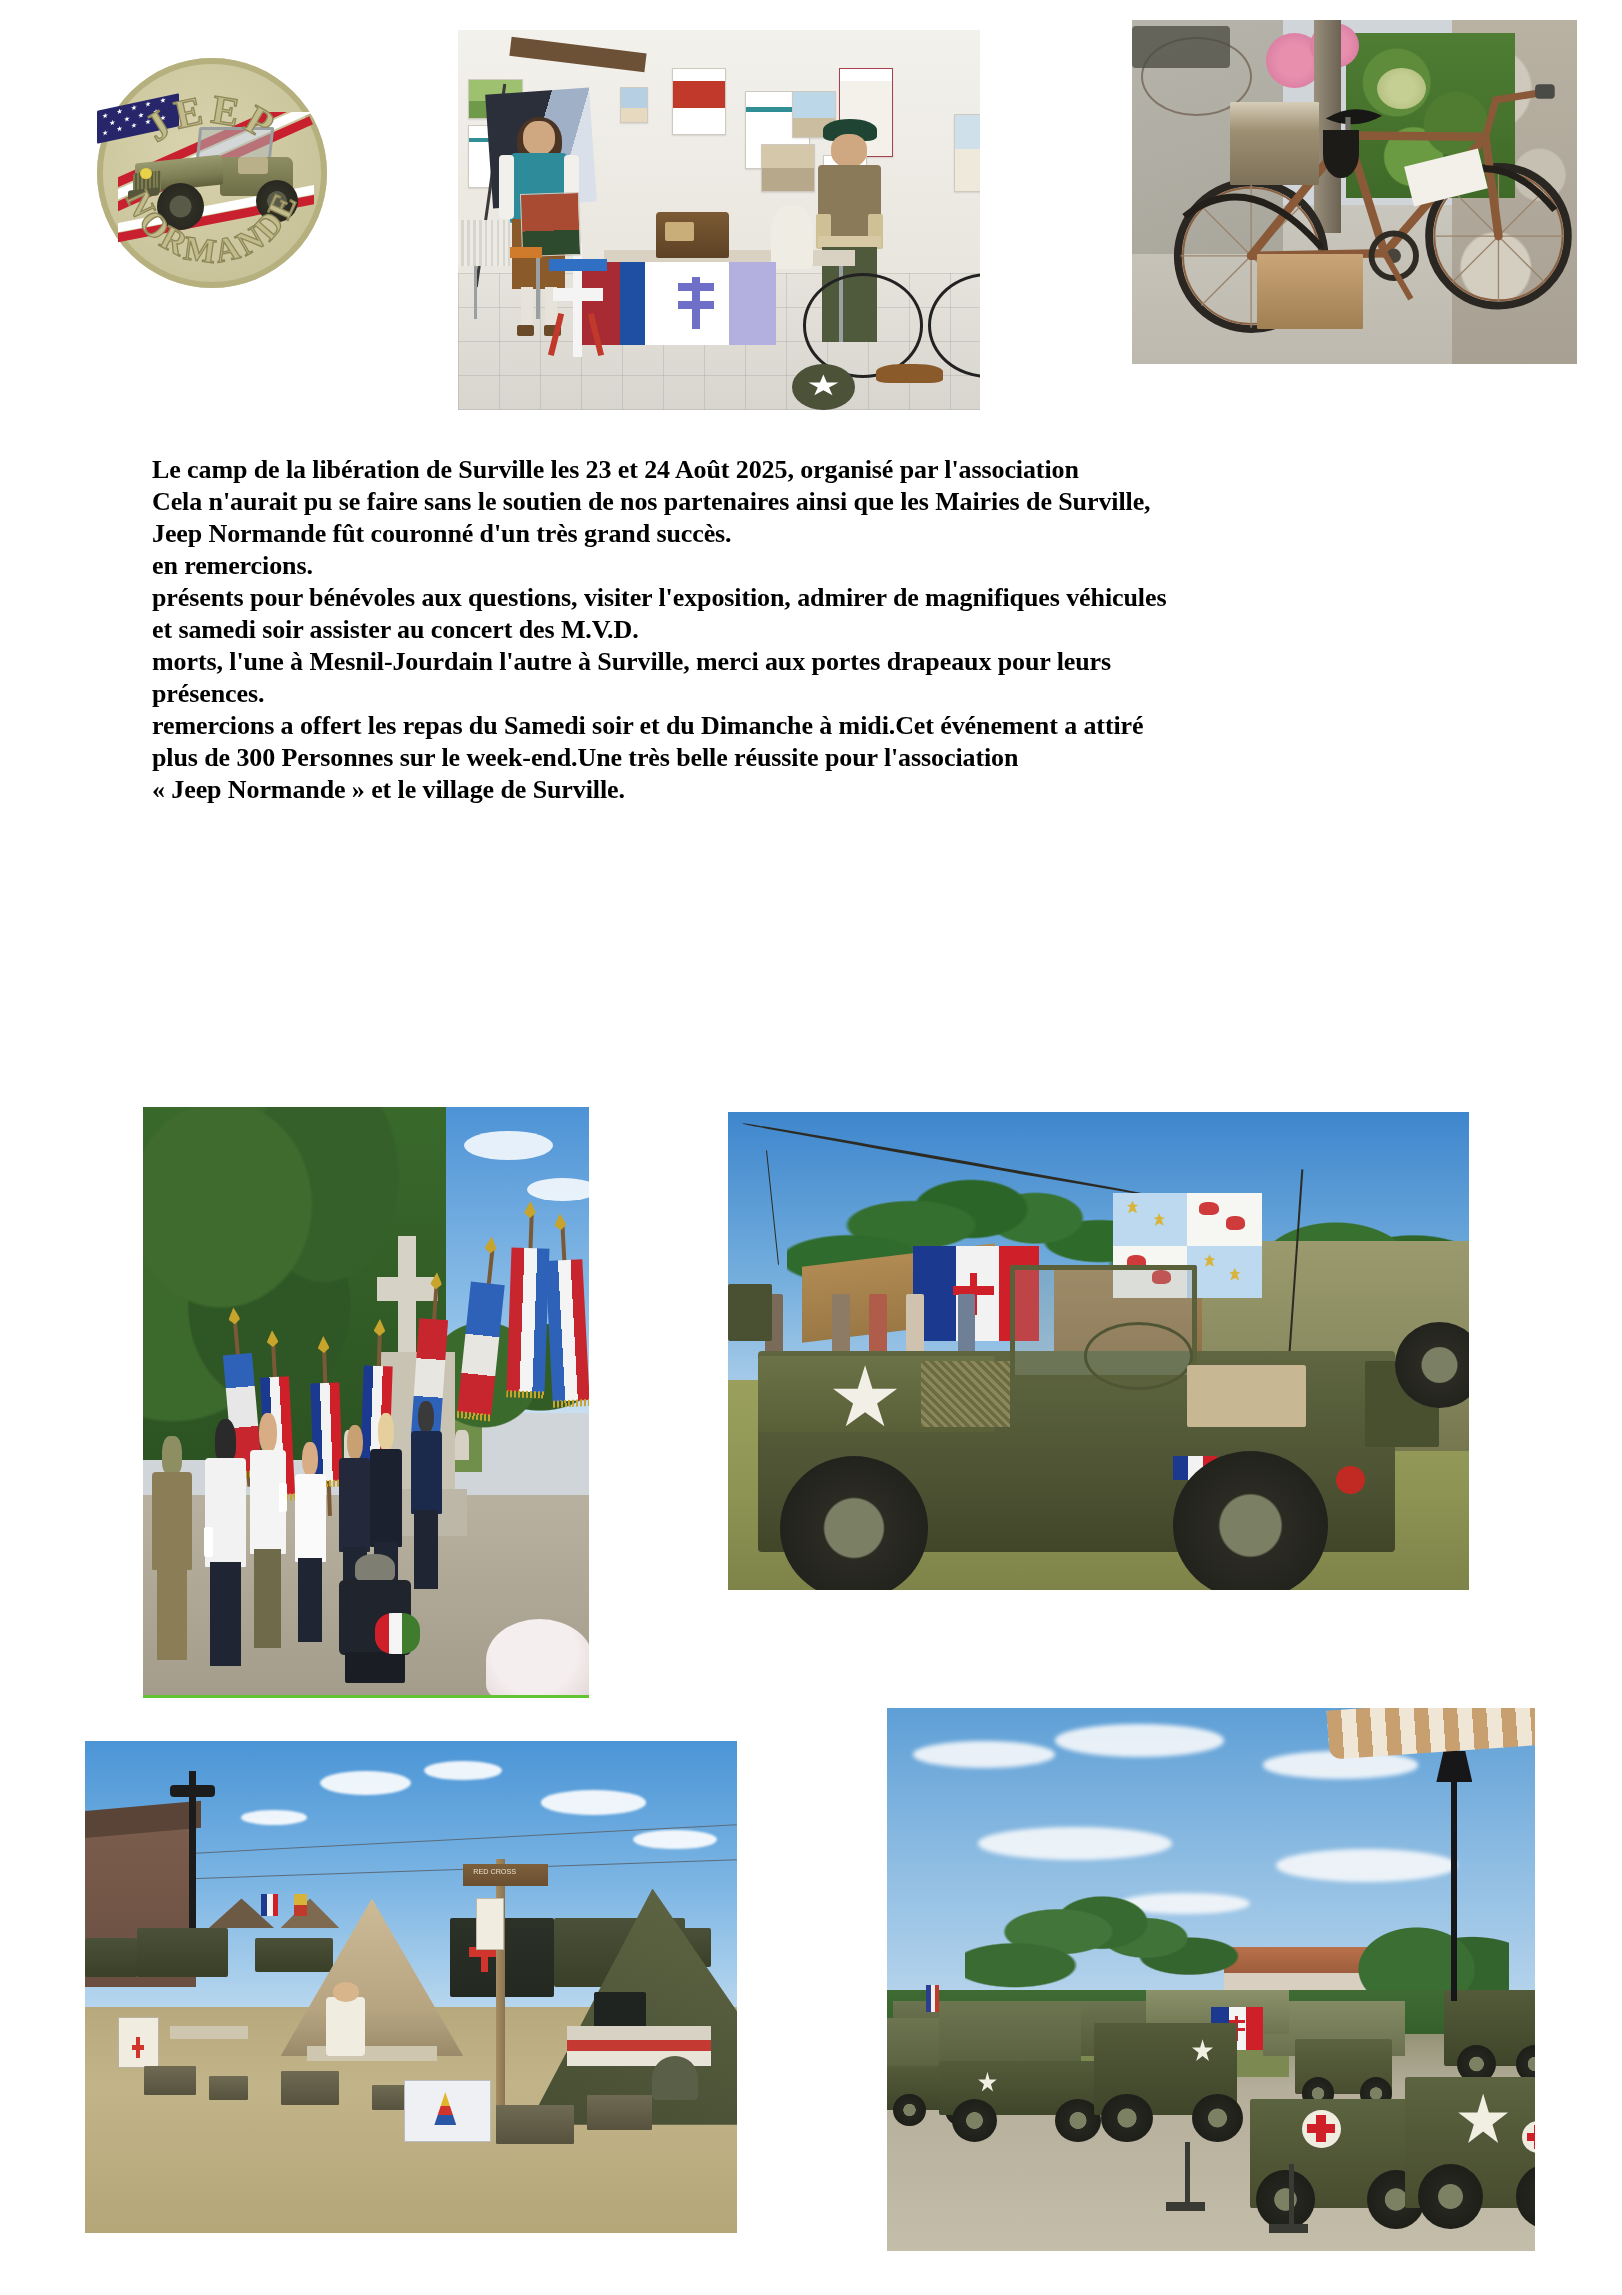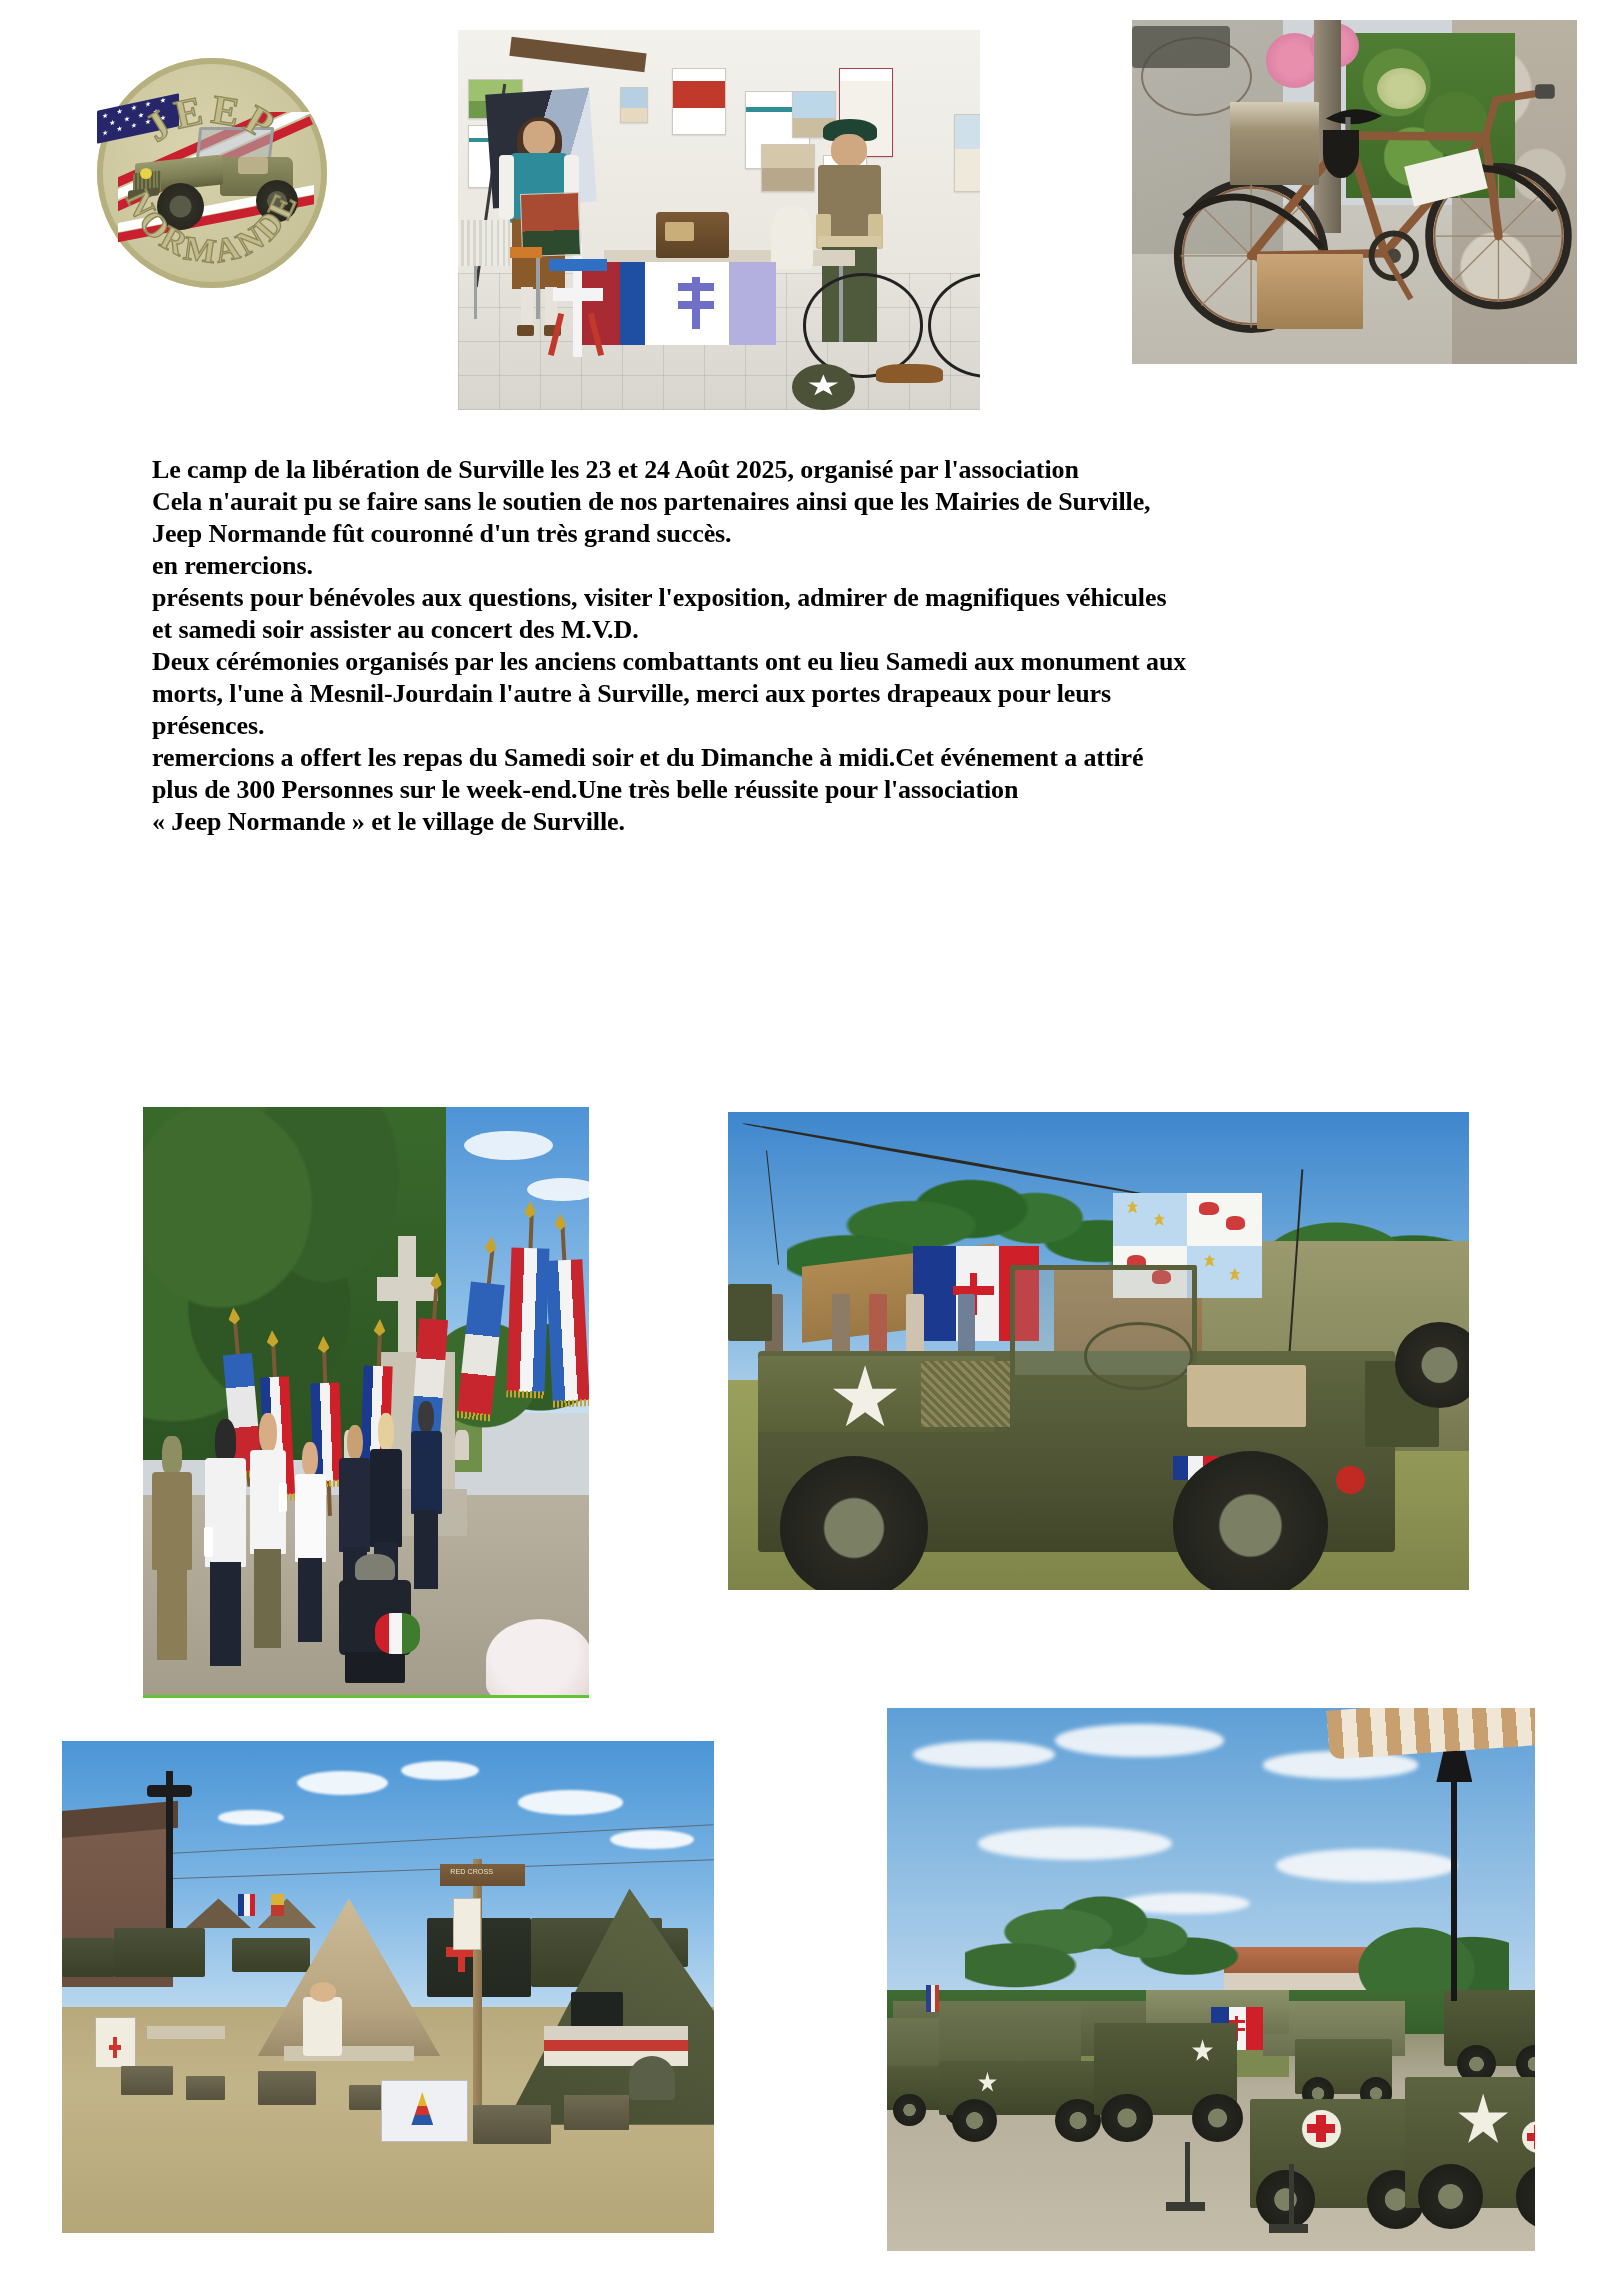--- a/index.html
+++ b/index.html
@@ -278,21 +278,21 @@
      border: 5.2px solid #59603a; background: rgba(150,160,150,.28); border-radius:2px; }
   .jp-wheel { position:absolute; border-radius:50%;
      background: radial-gradient(circle,#7b7f63 0 28%, #2b2b24 30%, #1d1d18 100%); }
   .jp-cargo { position:absolute; left:62%; top:53%; width:16%; height:13%; background:#c7b893; border-radius:2.6px; }
   .jp-fr-tab { position:absolute; left:60%; top:72%; width:6%; height:5%;
      background: linear-gradient(90deg,#1b3a8f 0 34%, #f2f2f2 34% 68%, #cf2029 68% 100%); }
   .jp-jerry { position:absolute; left:86%; top:52%; width:10%; height:18%; background:#49502f; border-radius:2px; }
   .jp-people { position:absolute; top:38%; width:2.4%; height:14%; background:#7a6a58; border-radius:2px; }
 
   
-  #p-camp { left: 62px; top: 1741px; width: 652px; height: 492px; }
+  #p-camp { left: 85px; top: 1741px; width: 652px; height: 492px; }
   .cp-sky { position:absolute; left:0; top:0; width:100%; height:56%;
      background: linear-gradient(180deg,#4b95d6 0%, #7ab4e3 50%, #bcd9ef 100%); }
   .cp-cloud { position:absolute; background:#fff; border-radius:50%; opacity:.9; filter: blur(1.3px); }
   .cp-ground { position:absolute; left:0; bottom:0; width:100%; height:46%;
      background: linear-gradient(180deg,#b8a97d 0%, #c2b489 35%, #b5a678 100%); }
   .cp-house { position:absolute; left:0; top:16%; width:17%; height:34%;
      background: linear-gradient(180deg,#7b5d4c 0%, #6a4f41 100%); }
   .cp-house .roof { position:absolute; left:-4%; top:-8%; width:108%; height:16%; background:#5a4437; transform: skewY(-5deg); }
   .cp-lamp { position:absolute; left:16%; top:6%; width:1%; height:36%; background:#1c1c1c; }
   .cp-lamp .head { position:absolute; left:-300%; top:8%; width:700%; height:7%; background:#1c1c1c; border-radius:3.9px; }
@@ -585,21 +585,20 @@
 
   </div>
 
   <div id="article">
     <p>Le camp de la libération de Surville les 23 et 24 Août 2025, organisé par l'association</p>
     <p>Cela n'aurait pu se faire sans le soutien de nos partenaires ainsi que les Mairies de Surville,</p>
     <p>Jeep Normande fût couronné d'un très grand succès.</p>
     <p>en remercions.</p>
     <p>présents pour bénévoles aux questions,  visiter l'exposition, admirer de magnifiques véhicules</p>
     <p>et samedi soir assister au concert des M.V.D.</p>
-    <p>Deux cérémonies organisés par les anciens combattants ont eu lieu Samedi aux monument aux</p>
     <p>morts, l'une à Mesnil-Jourdain l'autre à Surville, merci aux portes drapeaux pour leurs</p>
     <p>présences.</p>
     <p>remercions a offert les repas du Samedi soir et du Dimanche à midi.Cet événement a attiré</p>
     <p>plus de 300 Personnes sur le week-end.Une très belle réussite pour l'association</p>
     <p>« Jeep Normande » et le village de Surville.</p>
   </div>
 
   <div class="photo" id="p-cer">
     <div class="scene">
       <div class="cer-sky"></div>

